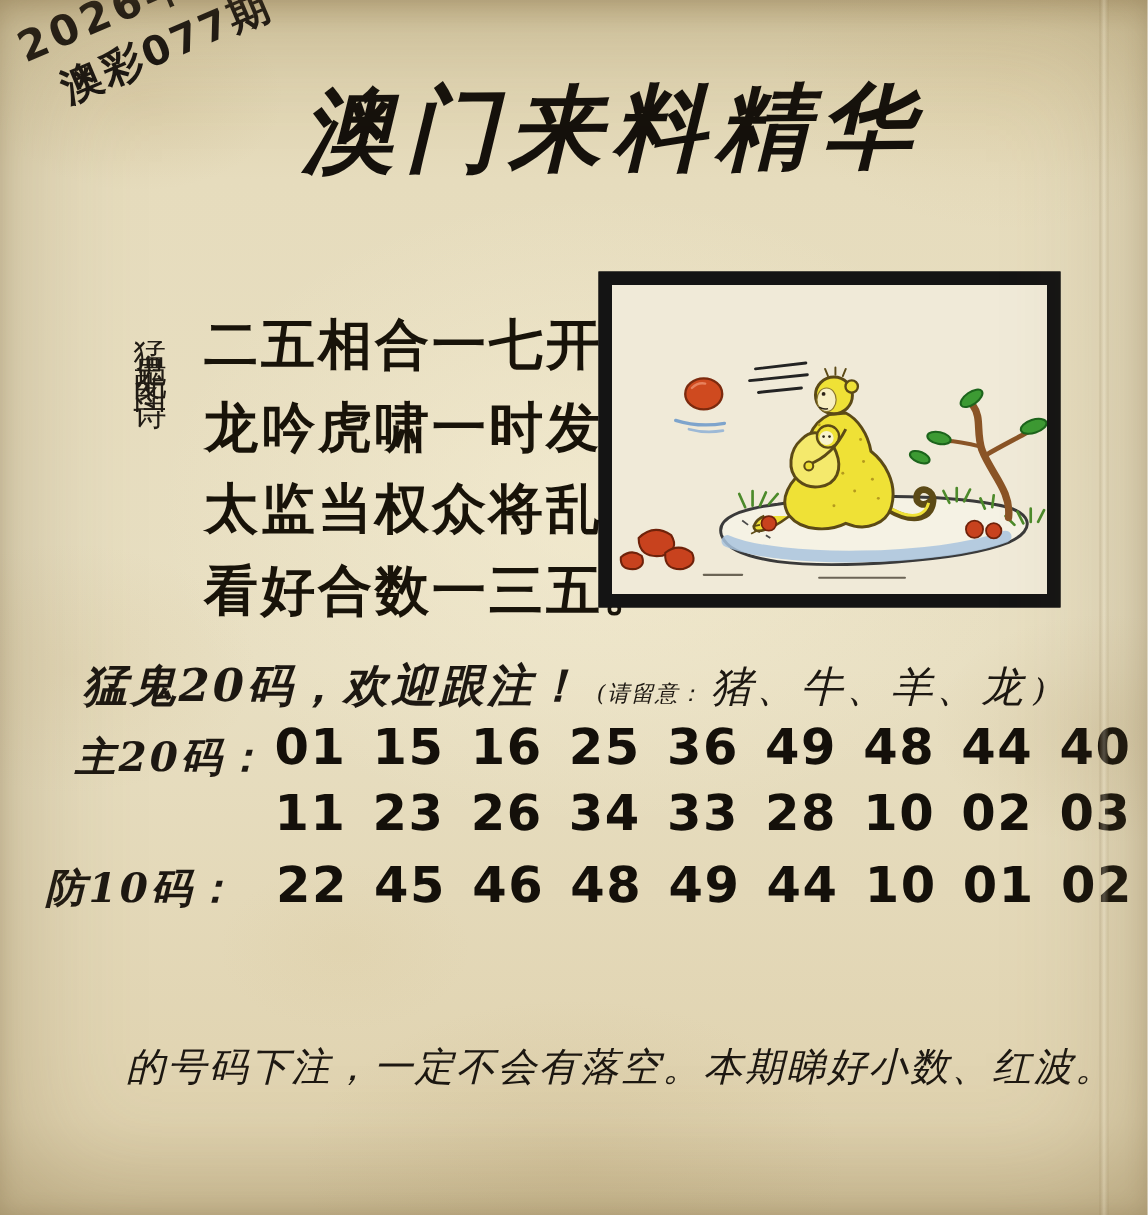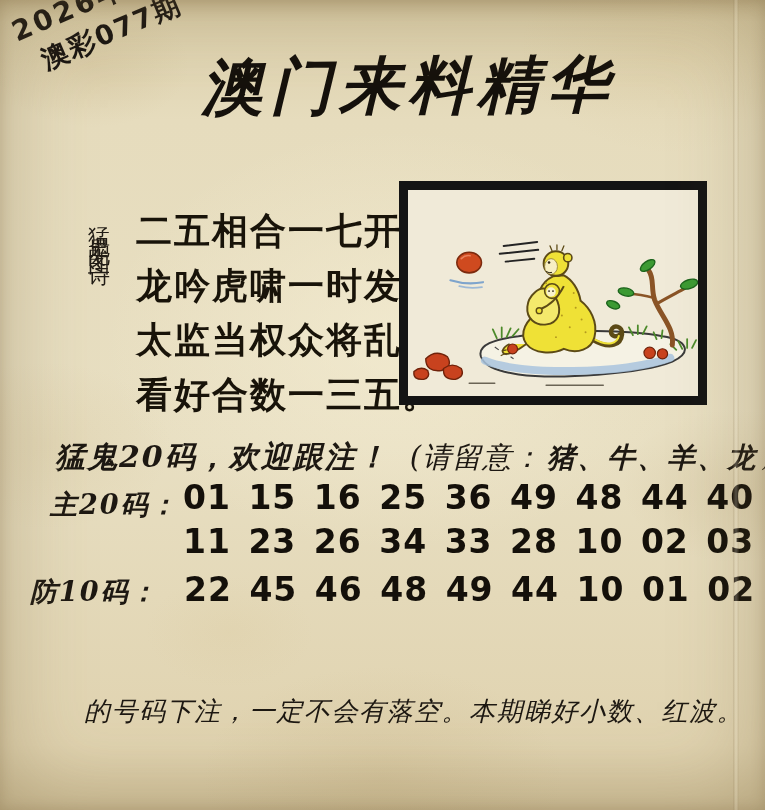--- a/index.html
+++ b/index.html
@@ -41,22 +41,22 @@
 
   .frame{position:absolute;left:399px;top:181px;width:308px;height:224px;margin:0;
     border:4px solid #141414;background:#141414;box-sizing:border-box;padding:3px;}
   .frame-inner{width:100%;height:100%;border:2px solid #141414;box-sizing:border-box;background:#f0ead8;}
   .frame-inner svg{display:block;width:100%;height:100%;}
 
   .hand{font-family:"DejaVu Serif",serif;font-style:italic;}
 
   .call-line{position:absolute;left:55px;top:437px;white-space:nowrap;color:#1d1812;}
   .call-head{font-size:30px;letter-spacing:2px;font-weight:600;}
-  .call-note-open{font-size:29px;margin-left:16px;letter-spacing:1px;font-style:italic;}
-  .call-zodiacs{font-size:28px;font-weight:700;letter-spacing:2px;text-align:center;}
+  .call-note-open{font-size:15px;margin-left:4px;letter-spacing:1px;font-style:italic;}
+  .call-zodiacs{font-size:28px;font-weight:400;letter-spacing:2px;text-align:center;}
   .call-note-close{font-size:21px;}
 
   .code-label{position:absolute;font-size:27px;font-weight:600;letter-spacing:2px;color:#1d1812;}
   .label-main{left:50px;top:487px;}
   .label-guard{left:30px;top:574px;}
   .nums{position:absolute;font-family:"DejaVu Sans",sans-serif;font-weight:700;
     font-size:33px;color:#14100a;letter-spacing:1px;word-spacing:5px;white-space:nowrap;}
   .row1{left:183px;top:478px;}
   .row2{left:183px;top:522px;}
   .rowg{left:184px;top:570px;}

